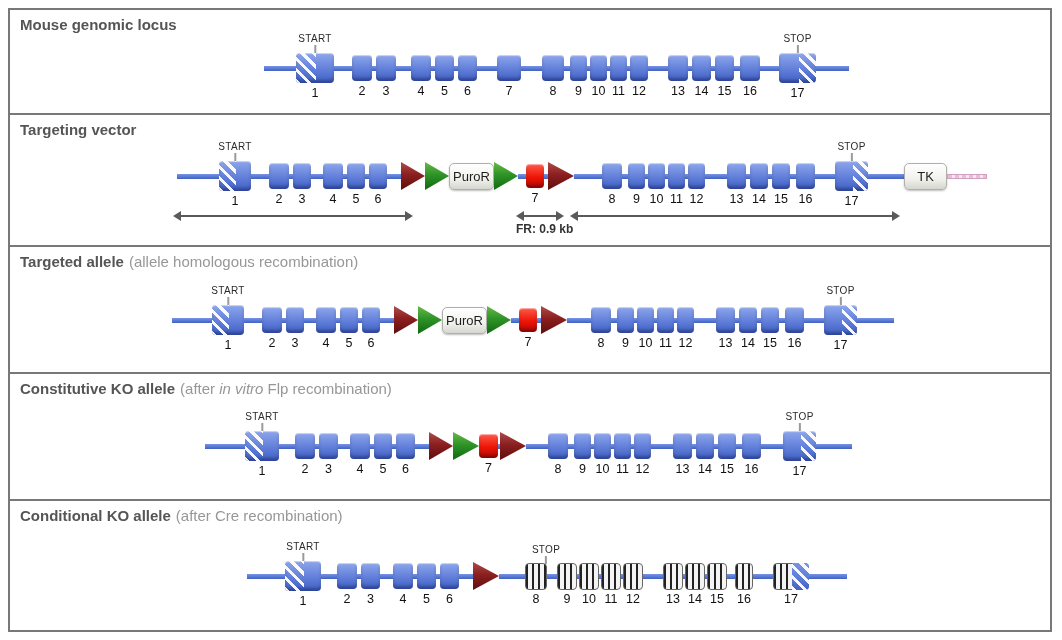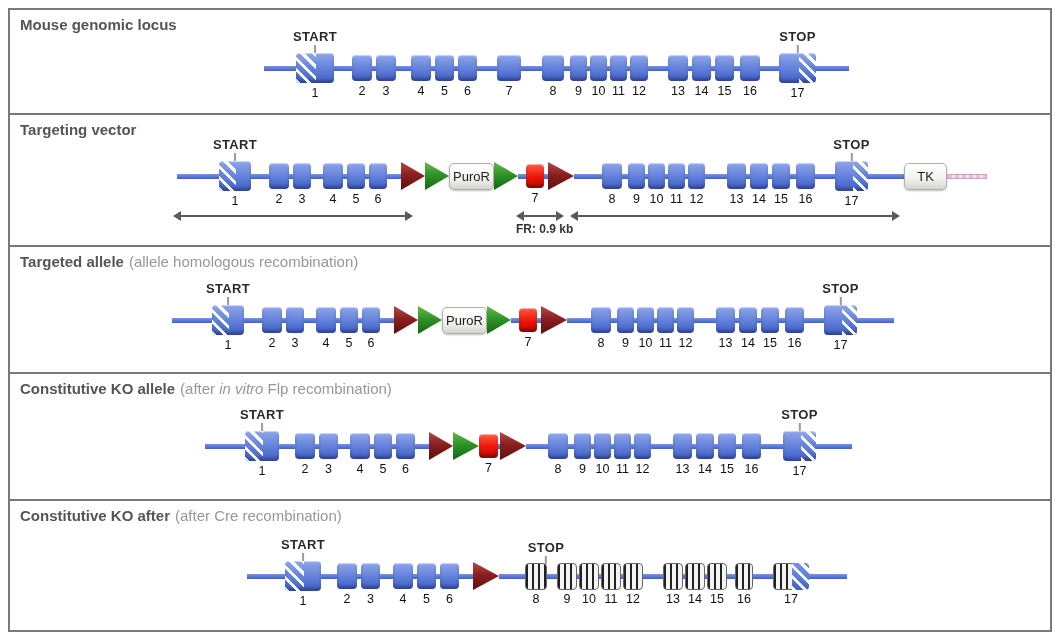--- a/index.html
+++ b/index.html
@@ -34,21 +34,21 @@
   .tri.g{background:linear-gradient(180deg,#6cbd49 0%,#2f9428 45%,#0f6610 100%);
       clip-path:polygon(0 3%,100% 50%,0 97%);}
   .cass{flex:none;height:27px;border:1px solid #b0b0aa;border-radius:5px;box-sizing:border-box;
       background:linear-gradient(180deg,#ffffff 0%,#f1f1ed 60%,#d6d6d0 100%);
       display:flex;align-items:center;justify-content:center;
       font-size:13px;color:#1d1d1d;box-shadow:0 1px 2px rgba(0,0,0,.25);}
   .num{position:absolute;top:100%;margin-top:3px;left:50%;transform:translateX(-50%);
       font-size:12.5px;color:#111;white-space:nowrap;}
   .marker{position:absolute;bottom:100%;left:50%;transform:translateX(-50%);
       display:flex;flex-direction:column;align-items:center;}
-  .mlabel{font-size:13px;font-weight:bold;color:#2a2a2a;letter-spacing:.3px;}
+  .mlabel{font-size:10px;font-weight:normal;color:#2a2a2a;letter-spacing:.3px;}
   .mtick{width:2px;height:8px;background:#9a9a9a;margin-top:1px;}
   .ann{position:absolute;}
   .ann::before{content:"";position:absolute;left:0;top:-4px;
       border-top:5px solid transparent;border-bottom:5px solid transparent;border-right:8px solid #5a5a5a;}
   .ann::after{content:"";position:absolute;right:0;top:-4px;
       border-top:5px solid transparent;border-bottom:5px solid transparent;border-left:8px solid #5a5a5a;}
   .arr{height:0;border-top:2px solid #5a5a5a;margin:0 6px;}
   .alab{margin-top:5px;text-align:center;font-size:12px;font-weight:bold;color:#333;white-space:nowrap;}
 </style>
 </head>
@@ -415,21 +415,21 @@
           <div class="num">17</div>
           <div class="marker">
             <div class="mlabel">STOP</div>
             <div class="mtick"></div>
           </div>
         </div>
         <div class="seg" style="width: 36px;"></div>
       </div>
     </div>
     <div class="panel" style="height: 133px;">
-      <div class="title-row"><span class="title">Constitutive KO after</span><span class="subtitle"><span>(after Cre recombination)</span></span></div>
+      <div class="title-row"><span class="title">Conditional KO allele</span><span class="subtitle"><span>(after Cre recombination)</span></span></div>
       <div class="track" style="left: 237px; top: 60px;">
         <div class="seg" style="width: 38px;"></div>
         <div class="ex big" style="width: 36px;">
           <div class="hatch left"></div>
           <div class="num">1</div>
           <div class="marker">
             <div class="mlabel">START</div>
             <div class="mtick"></div>
           </div>
         </div>

